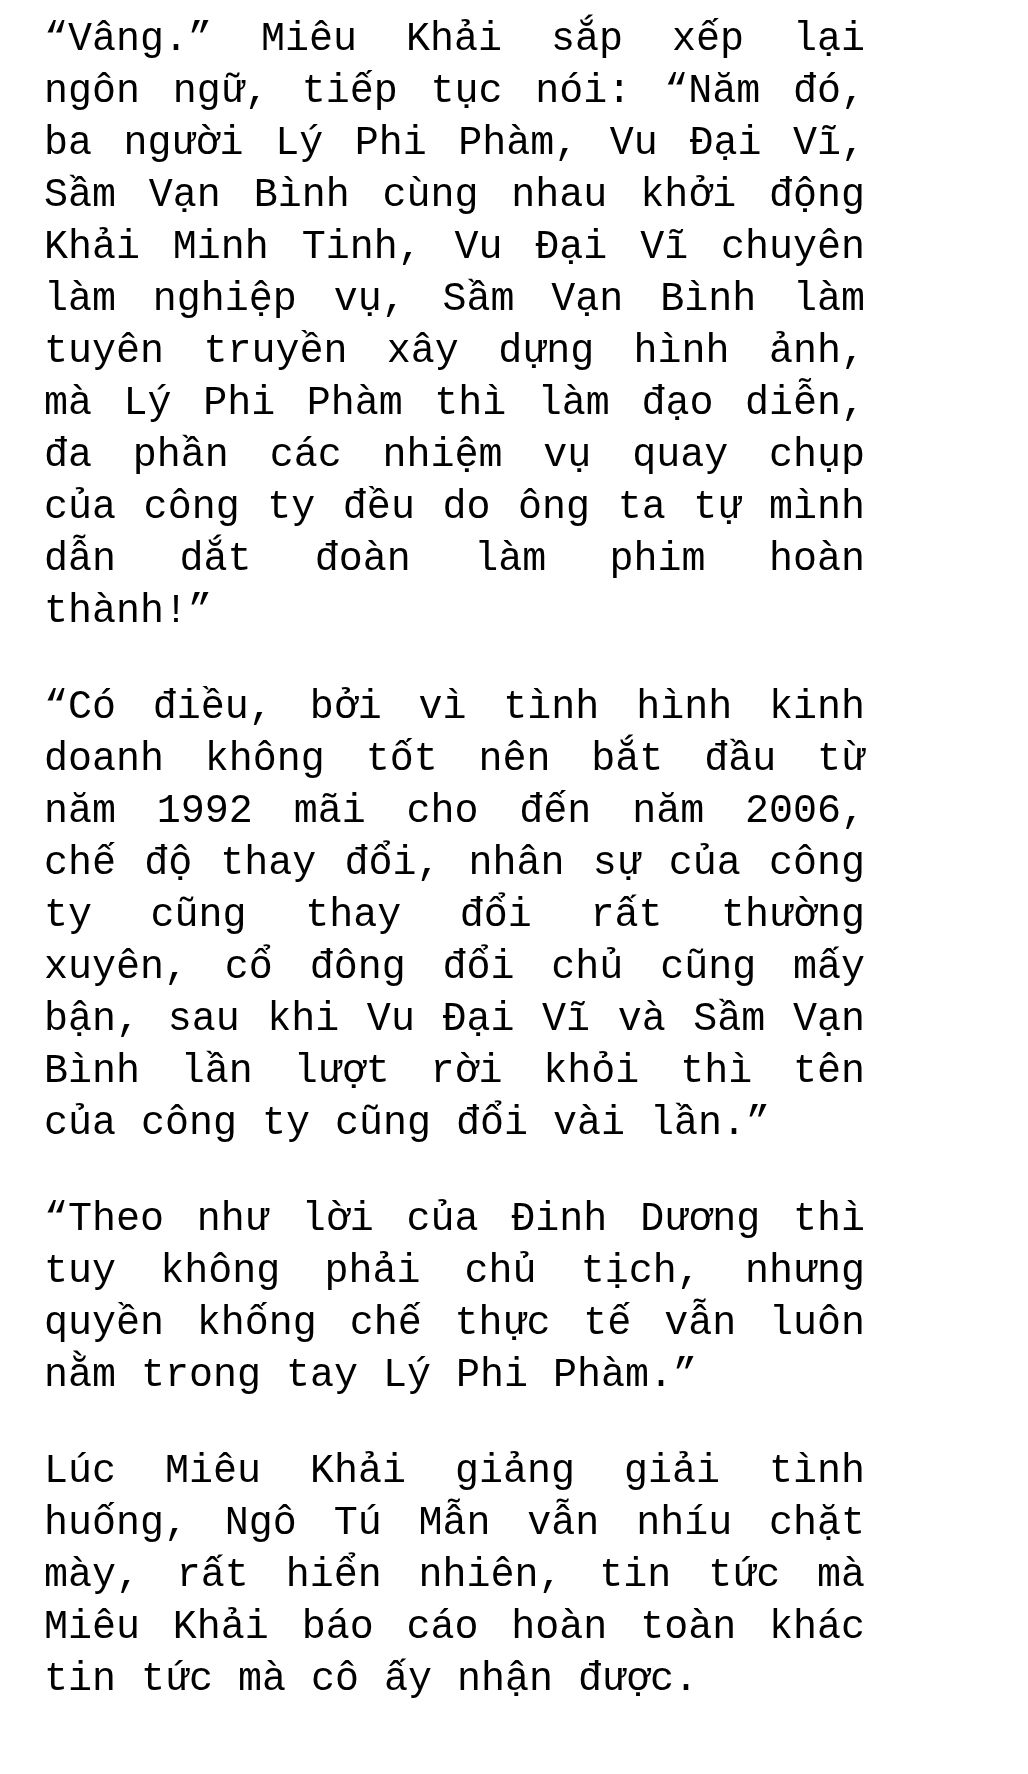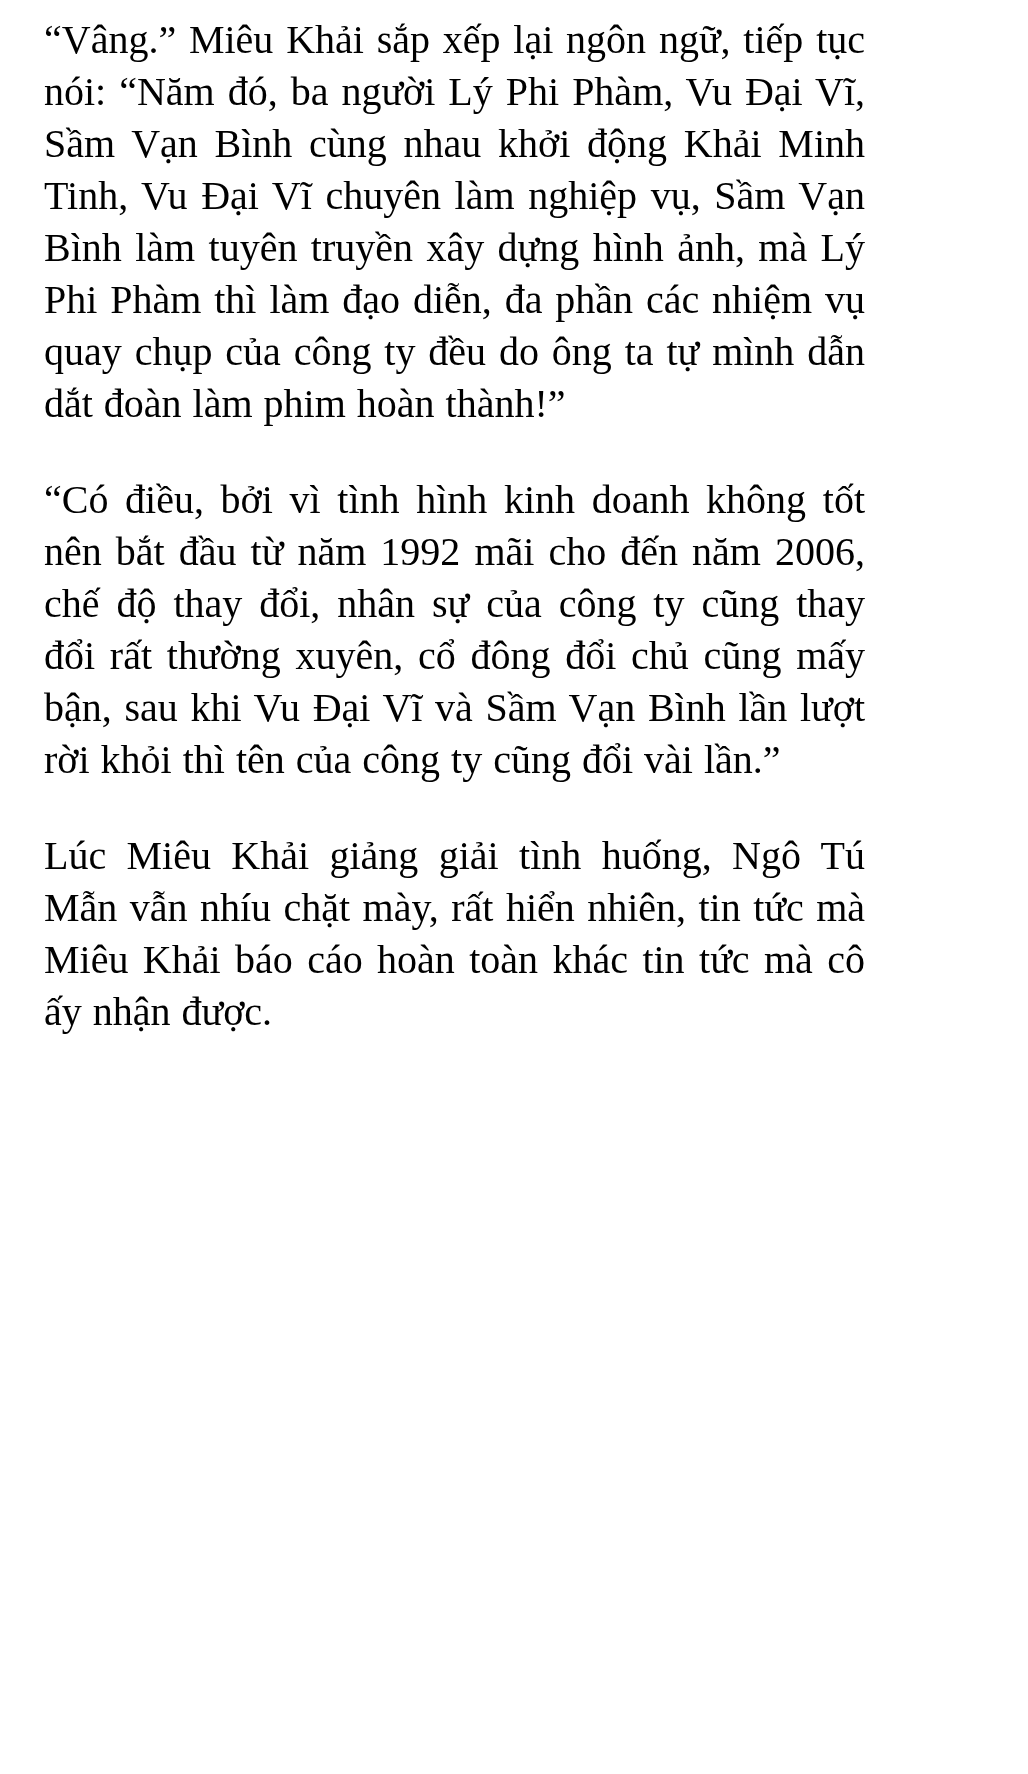--- a/index.html
+++ b/index.html
@@ -7,34 +7,35 @@
     padding: 0;
     background: #ffffff;
   }
   .page {
     width: 908px;
     min-height: 1774px;
     box-sizing: border-box;
     padding: 14px 43px 30px 44px;
     background: #ffffff;
     color: #000000;
-    font-family: Liberation Serif, serif;
+    font-family: Liberation Mono, monospace;
     font-size: 40px;
     line-height: 52px;
     text-align: justify;
     text-justify: inter-word;
     word-spacing: 1px;
   }
   .page p {
     margin: 0 0 44px 0;
   }
   .page p:last-child {
     margin-bottom: 5px;
   }
 </style>
 </head>
 <body>
 
 <div class="page">
   <p>“Vâng.” Miêu Khải sắp xếp lại ngôn ngữ, tiếp tục nói: “Năm đó, ba người Lý Phi Phàm, Vu Đại Vĩ, Sầm Vạn Bình cùng nhau khởi động Khải Minh Tinh, Vu Đại Vĩ chuyên làm nghiệp vụ, Sầm Vạn Bình làm tuyên truyền xây dựng hình ảnh, mà Lý Phi Phàm thì làm đạo diễn, đa phần các nhiệm vụ quay chụp của công ty đều do ông ta tự mình dẫn dắt đoàn làm phim hoàn thành!”</p>
   <p>“Có điều, bởi vì tình hình kinh doanh không tốt nên bắt đầu từ năm 1992 mãi cho đến năm 2006, chế độ thay đổi, nhân sự của công ty cũng thay đổi rất thường xuyên, cổ đông đổi chủ cũng mấy bận, sau khi Vu Đại Vĩ và Sầm Vạn Bình lần lượt rời khỏi thì tên của công ty cũng đổi vài lần.”</p>
+  <p>“Theo như lời của Đinh Dương thì tuy không phải chủ tịch, nhưng quyền khống chế thực tế vẫn luôn nằm trong tay Lý Phi Phàm.”</p>
   <p>Lúc Miêu Khải giảng giải tình huống, Ngô Tú Mẫn vẫn nhíu chặt mày, rất hiển nhiên, tin tức mà Miêu Khải báo cáo hoàn toàn khác tin tức mà cô ấy nhận được.</p>
 </div>
 
 </body></html>

